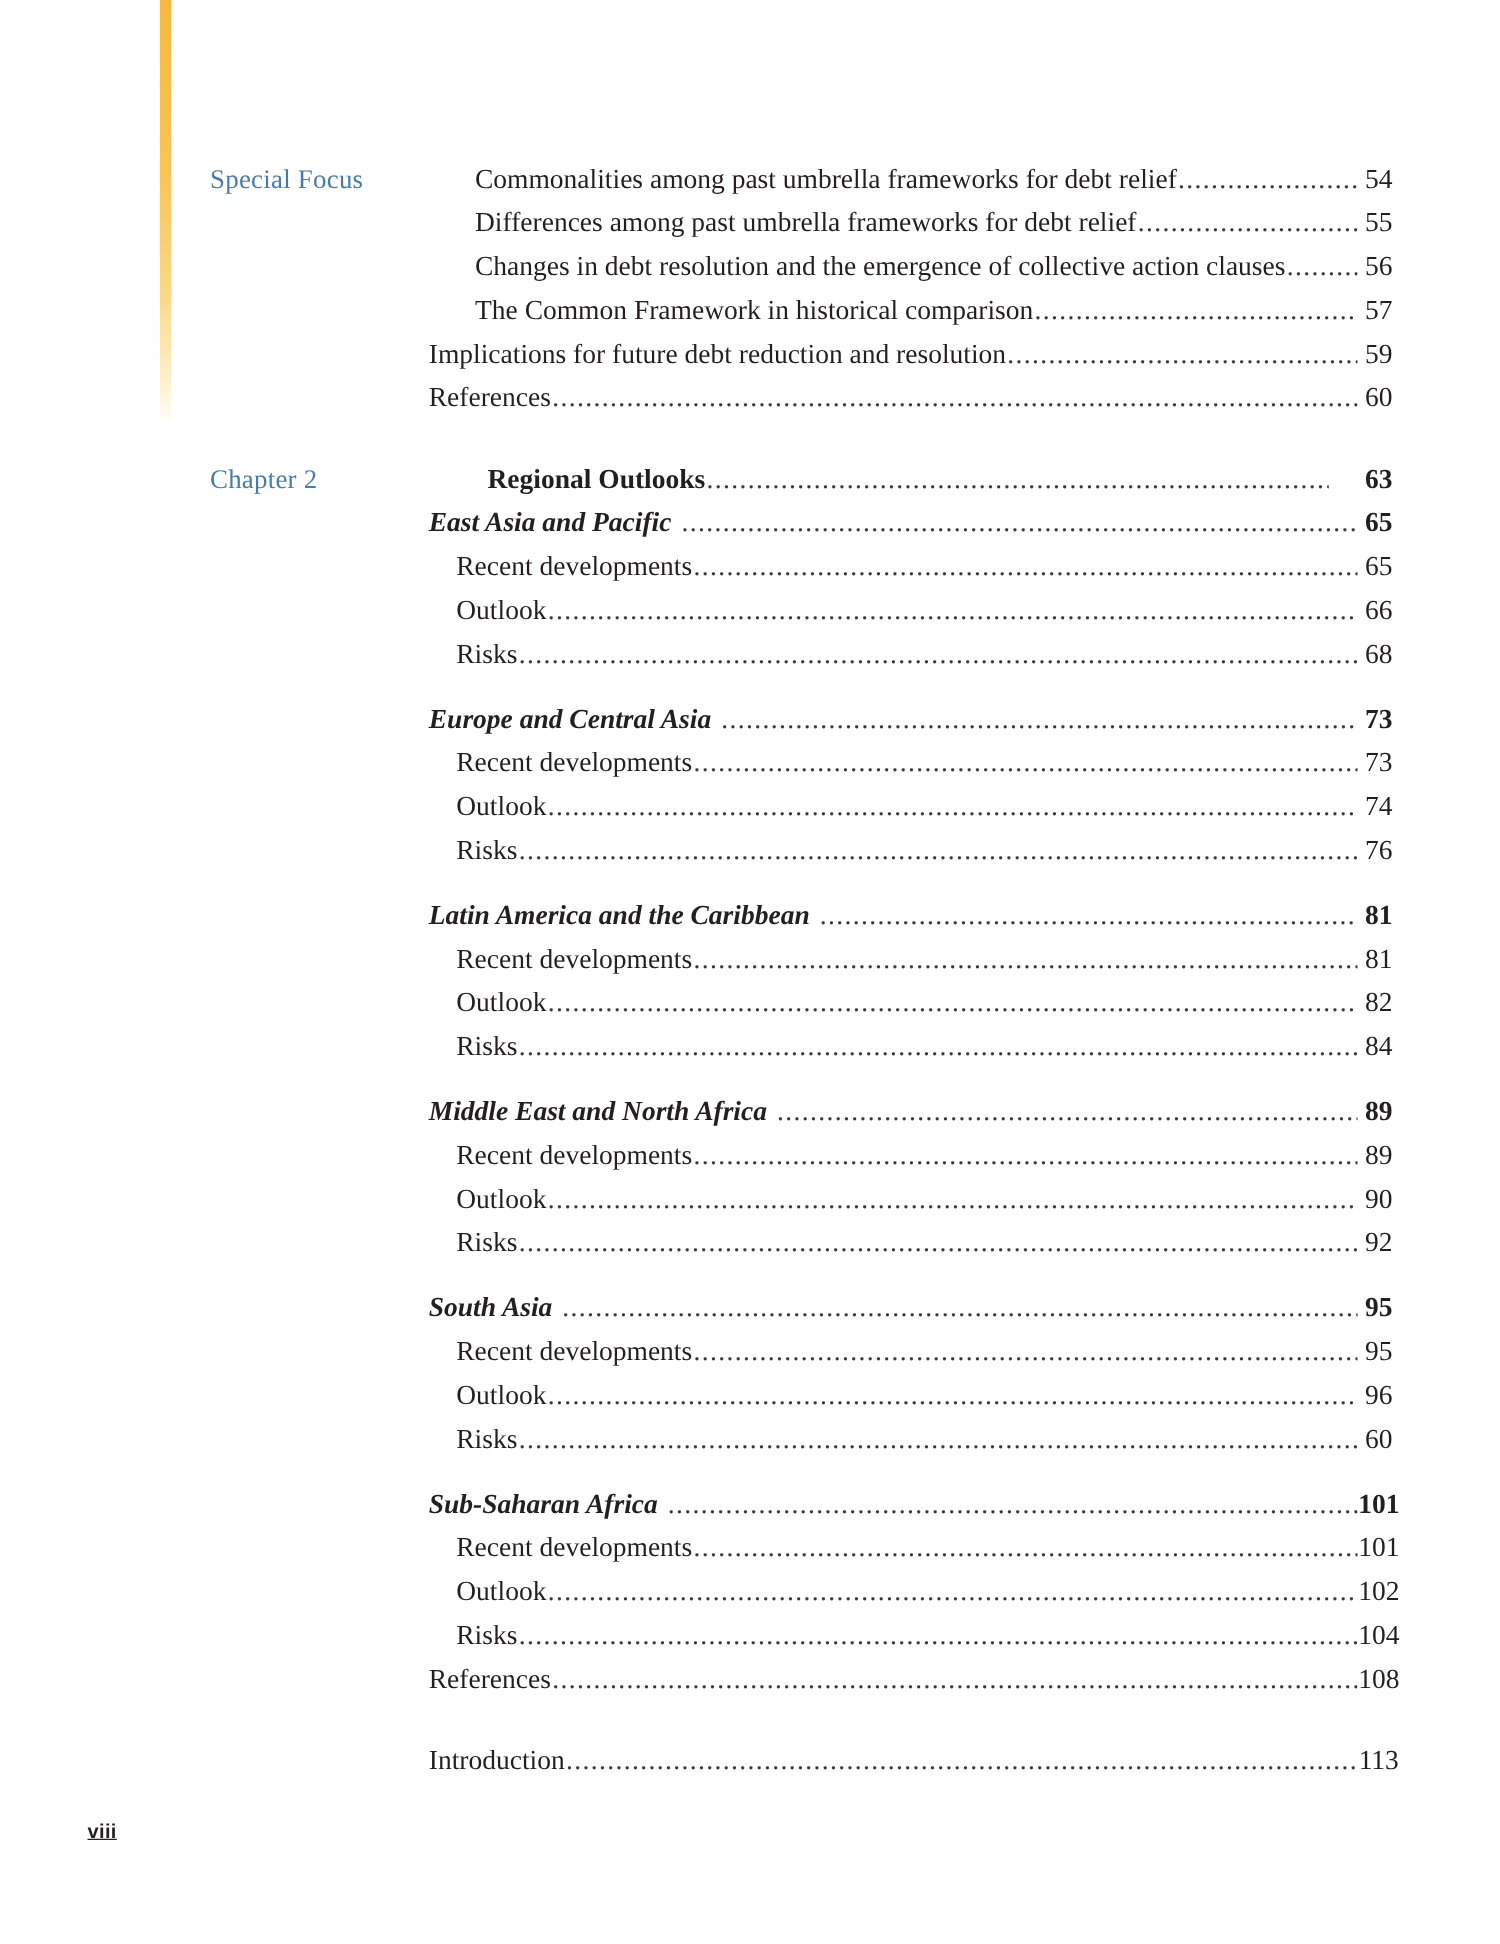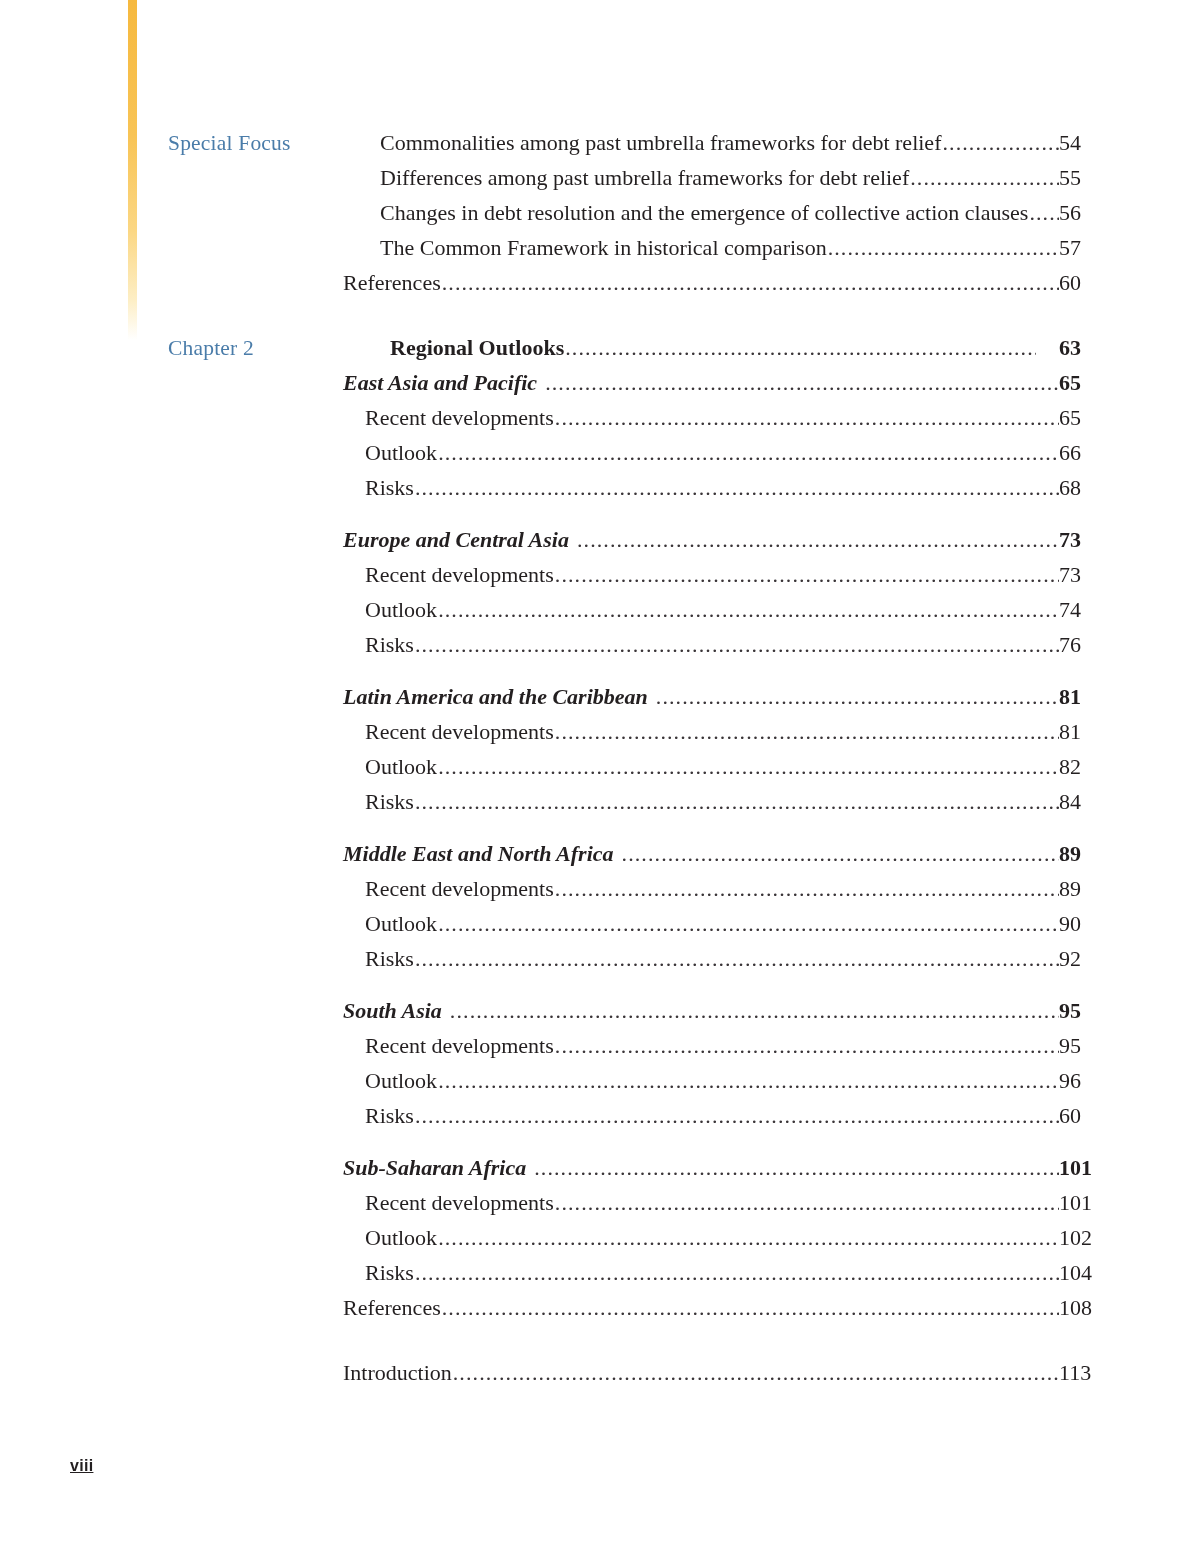--- a/index.html
+++ b/index.html
@@ -38,21 +38,21 @@
     top: 130px;
     width: 1200px;
   }
 
   .toc-row {
     display: flex;
     align-items: baseline;
     width: 1200px;
     box-sizing: border-box;
     padding-left: 168px;
-    padding-right: 107px;
+    padding-right: 80px;
     height: 35px;
   }
 
   .chap-label {
     flex: 0 0 175px;
     color: #4a7ca9;
     font-size: 21.5px;
     letter-spacing: 0.2px;
     white-space: nowrap;
   }
@@ -78,21 +78,21 @@
     color: #3a3538;
     margin: 0 0 0 1px;
     height: 1em;
   }
   .leader::after {
     content: "............................................................................................................................................................................";
   }
 
   .page-num {
     flex: 0 0 auto;
-    text-align: left;
+    text-align: center;
     min-width: 34px;
     font-size: 22px;
     white-space: nowrap;
   }
 
   
   .lvl-chapter .entry-title { font-weight: bold; margin-left: 47px; }
   .lvl-chapter .page-num    { font-weight: bold; margin-left: 23px; }
 
   .lvl-region .entry        { margin-left: 0px; }
@@ -159,20 +159,28 @@
       <div class="chap-label"></div>
       <div class="entry">
         <span class="entry-title">The Common Framework in historical comparison</span>
         <span class="leader"></span>
         <span class="page-num">57</span>
       </div>
     </div>
     <div class="toc-row lvl-plain">
       <div class="chap-label"></div>
       <div class="entry">
+        <span class="entry-title">Implications for future debt reduction and resolution</span>
+        <span class="leader"></span>
+        <span class="page-num">59</span>
+      </div>
+    </div>
+    <div class="toc-row lvl-plain">
+      <div class="chap-label"></div>
+      <div class="entry">
         <span class="entry-title">References</span>
         <span class="leader"></span>
         <span class="page-num">60</span>
       </div>
     </div>
     <div class="grp-gap-lg"></div>
     <div class="toc-row lvl-chapter">
       <div class="chap-label">Chapter 2</div>
       <div class="entry">
         <span class="entry-title">Regional Outlooks</span>

